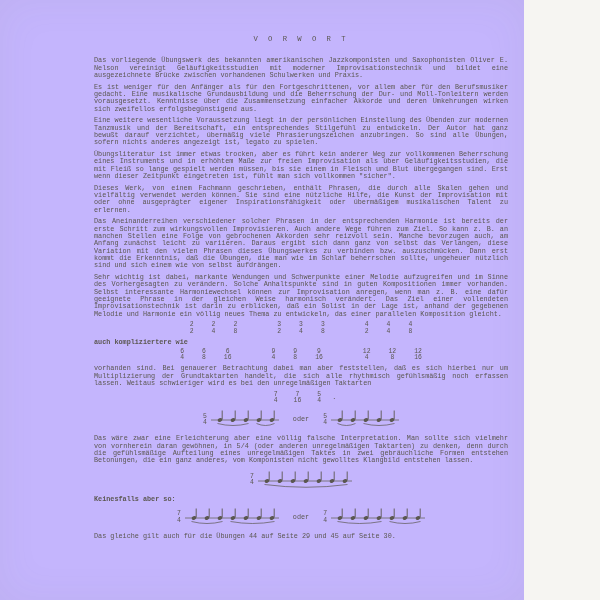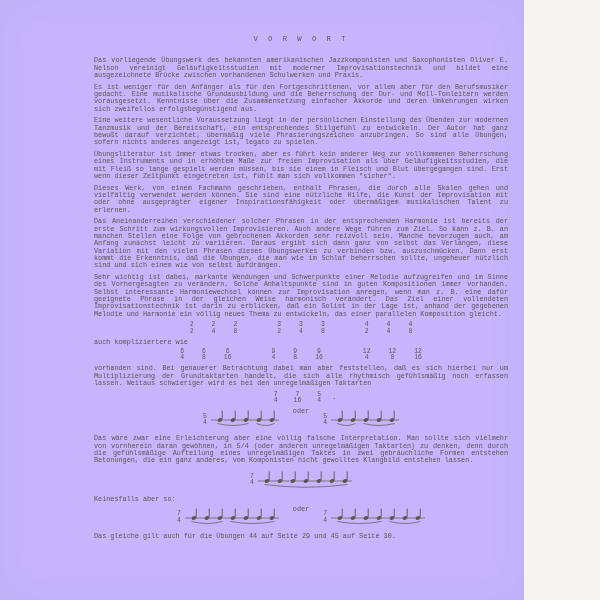--- a/index.html
+++ b/index.html
@@ -17,37 +17,37 @@
     position:absolute;left:94px;top:36px;width:414px;
     color:#5b5751;
     font-size:6.8px;line-height:7.3px;
     text-align:justify;
   }
   .title{
     text-align:center;letter-spacing:3px;font-size:7.2px;
     margin:0 0 14px 0;color:#5b5751;
   }
   p{margin:0 0 4.5px 0;}
-  .label{text-align:left;margin:1px 0 3px 0;}
+  .label{text-align:left;margin:1px 0 3px 0;font-weight:bold;}
   .underline{}
   .meter-row{
     display:flex;justify-content:center;align-items:flex-start;
     margin:2px 0 4px 0;
   }
   .meter-row .frac{margin:0 9px;}
   .meter-row .frac:nth-child(3n+1):not(:first-child){margin-left:31px;}
   .meter-row.irregular .frac{margin:0 8px;}
   .meter-row.irregular .frac:nth-child(3n+1):not(:first-child){margin-left:8px;}
   .frac{
     display:inline-flex;flex-direction:column;align-items:center;
     font-size:6.4px;line-height:6.2px;color:#5b5751;
   }
   .suffix{align-self:center;margin-left:3px;}
   .notation-row{
-    display:flex;justify-content:center;align-items:flex-start;
+    display:flex;justify-content:center;align-items:center;
     margin:1px 0 4px 0;gap:14px;
   }
   .notation{display:inline-flex;align-items:center;gap:4px;}
   .notation svg{display:block;}
   .oder{font-size:6.8px;color:#5b5751;}
 </style>
 </head>
 <body>
 
 <div class="page">

